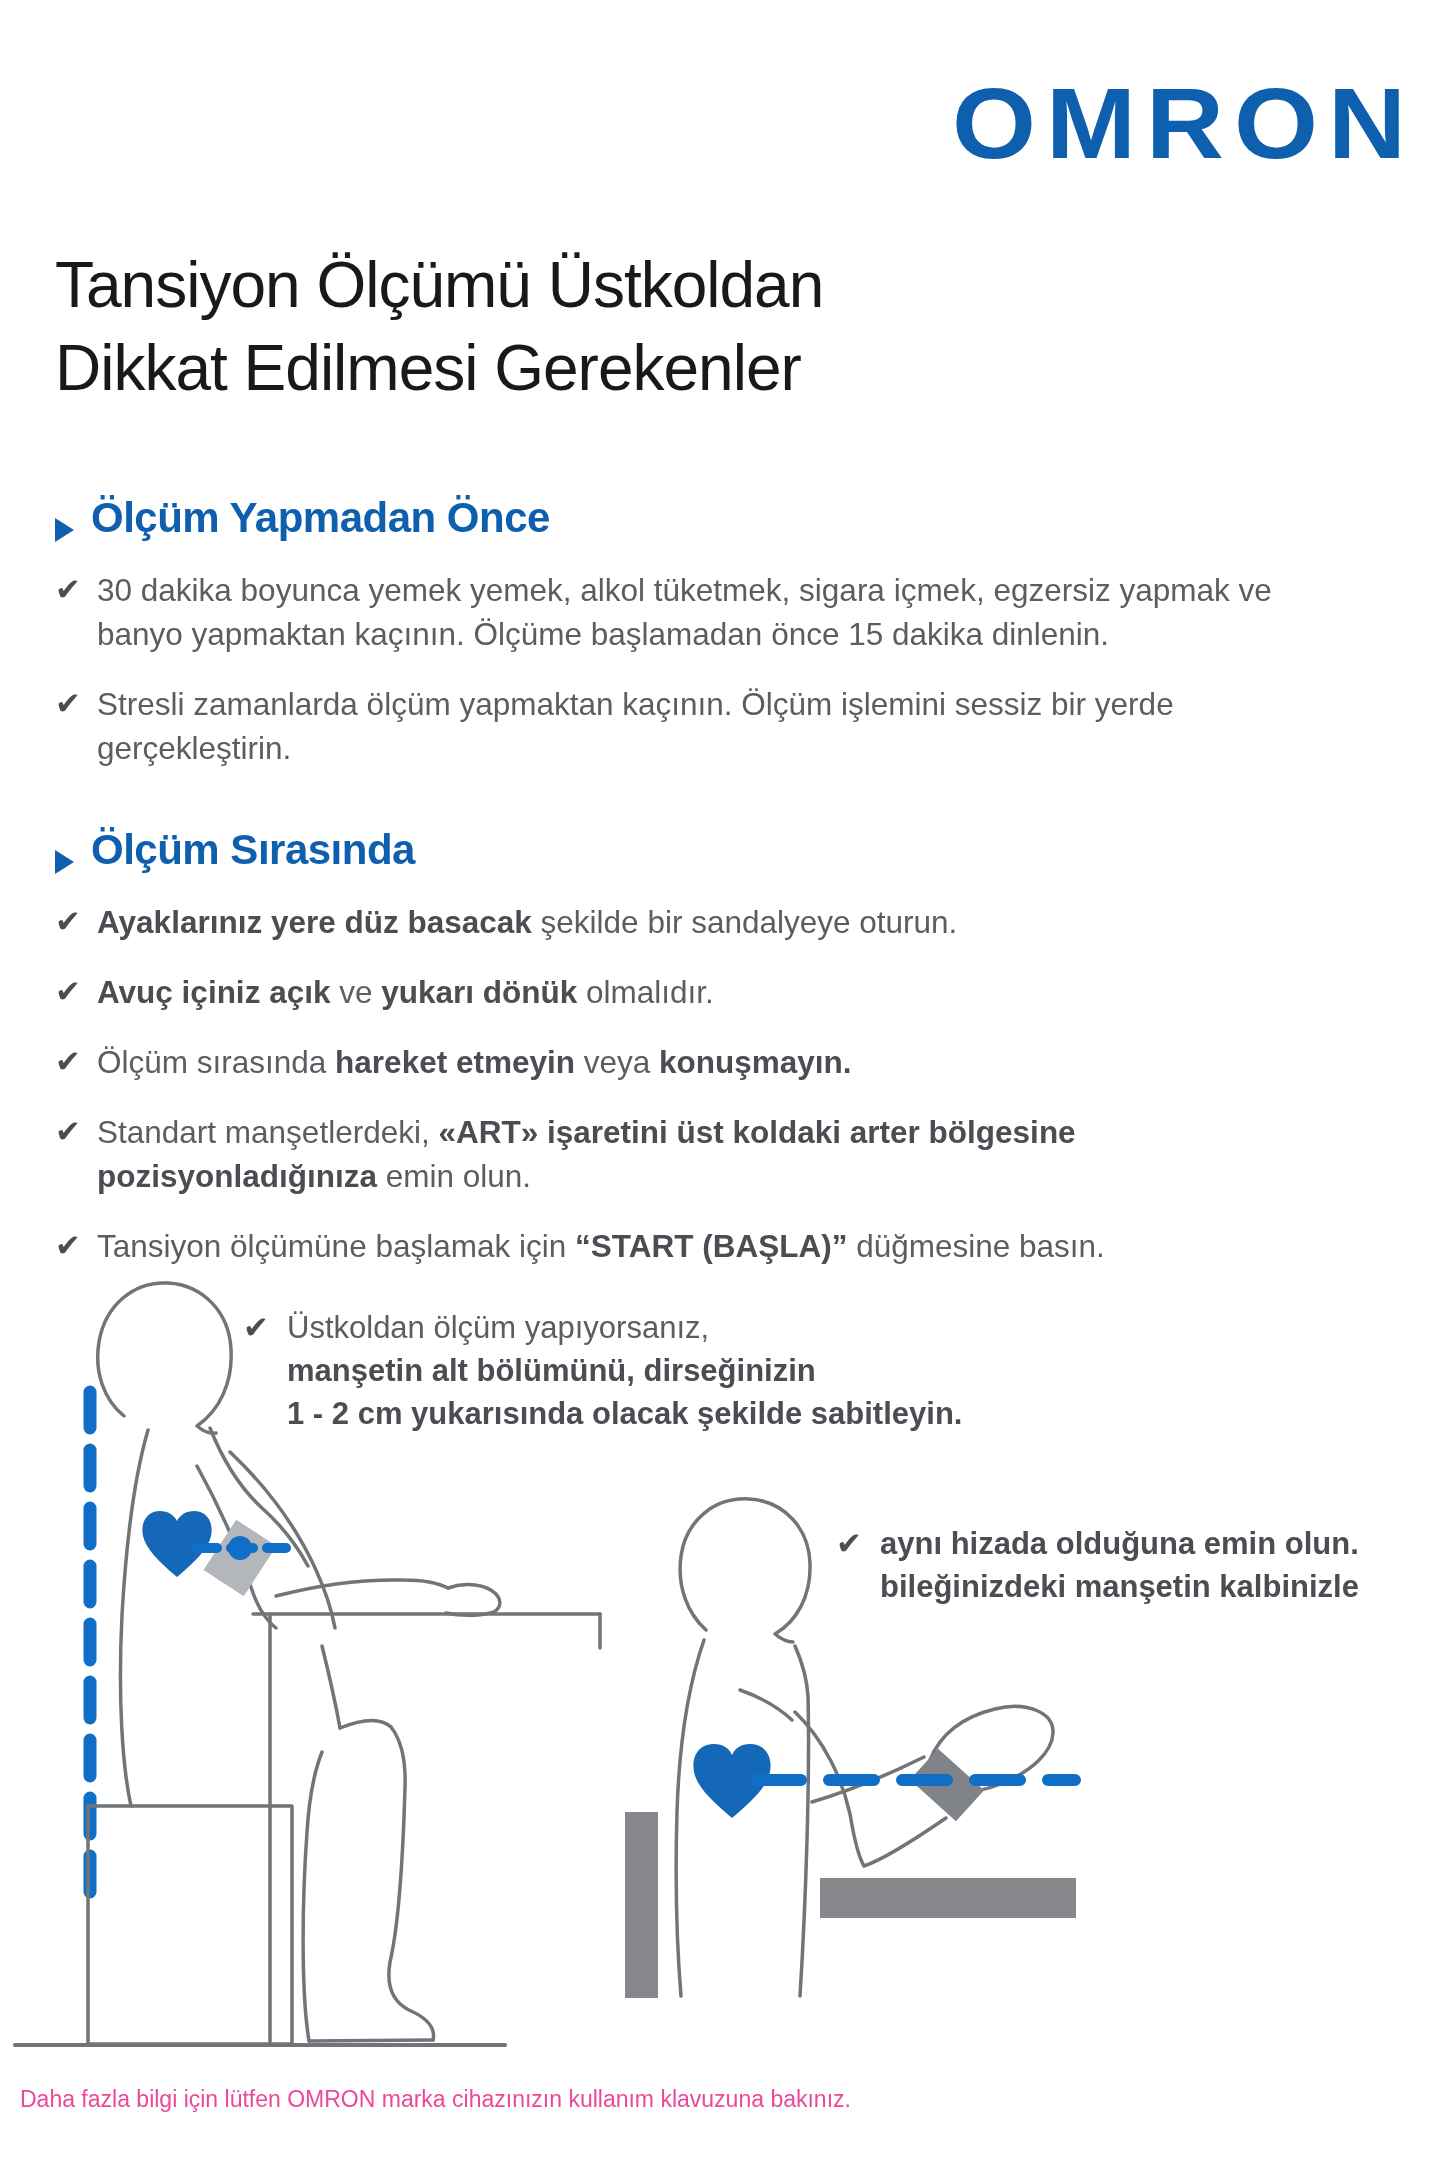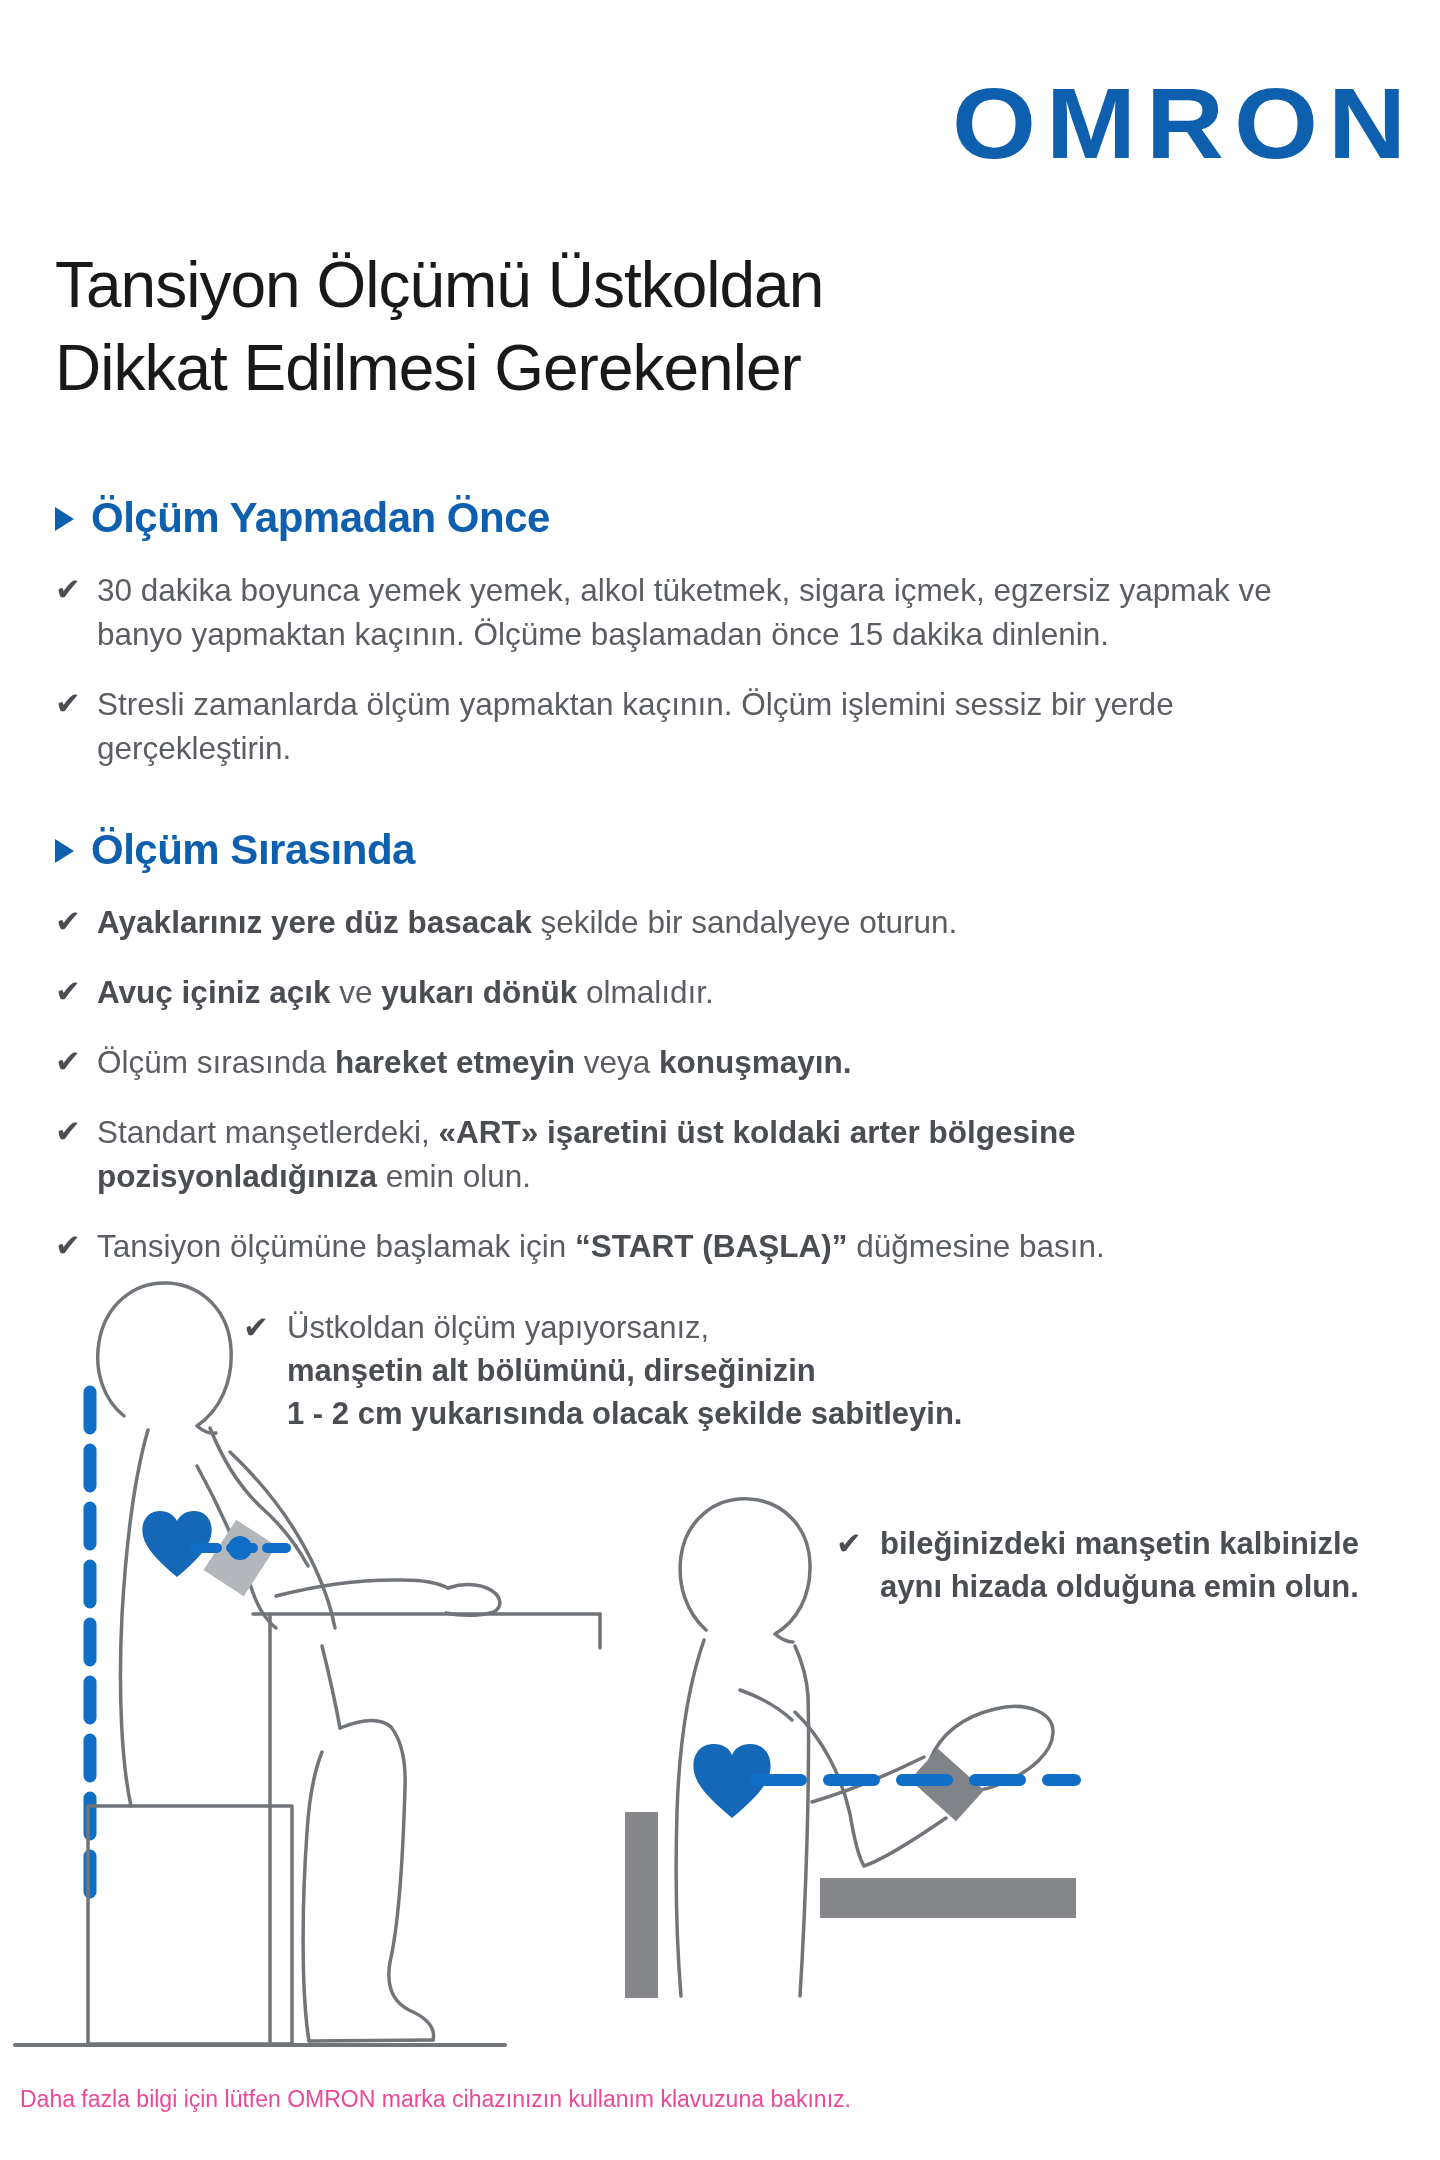--- a/index.html
+++ b/index.html
@@ -21,21 +21,21 @@
 
   .logo{position:absolute;top:74px;right:24px;font-size:108px;font-weight:bold;
         letter-spacing:10px;line-height:1;color:var(--accent);transform:scaleY(.92);transform-origin:top right}
 
   .title{position:absolute;left:55px;top:244px;font-size:64px;font-weight:400;
          line-height:1.3;color:var(--title-color);letter-spacing:-1px}
 
   .sec{position:absolute;left:55px}
   .sec1{top:494px}
   .sec2{top:826px}
-  .sec-head{display:flex;align-items:center}
+  .sec-head{display:flex;align-items:flex-end}
   .tri{width:0;height:0;border-top:12px solid transparent;border-bottom:12px solid transparent;
        border-left:19px solid var(--accent);margin-right:17px;margin-top:2px}
   .sec-head h2{font-size:42px;font-weight:bold;color:var(--accent);letter-spacing:-.5px;line-height:1.15}
 
   .bullets{margin-top:26px;display:flex;flex-direction:column;row-gap:26px;width:1280px}
   .bullet{display:flex;align-items:flex-start}
   .check{flex:none;width:42px;font-size:31px;line-height:44px;color:var(--text-bold);font-weight:bold}
   .btext{font-size:31.5px;line-height:44px;color:var(--text-gray)}
   .btext .b,.ann .b{font-weight:bold;color:var(--text-bold)}
 
@@ -161,21 +161,21 @@
       <div class="ann-lines">
           <div>Üstkoldan ölçüm yapıyorsanız,</div>
           <div class="b">manşetin alt bölümünü, dirseğinizin</div>
           <div class="b">1 - 2 cm yukarısında olacak şekilde sabitleyin.</div>
         </div>
     </div>
 
     <div class="ann ann2">
       <span class="check">✔</span>
       <div class="ann-lines">
+          <div class="b">aynı hizada olduğuna emin olun.</div>
           <div class="b">bileğinizdeki manşetin kalbinizle</div>
-          <div class="b">aynı hizada olduğuna emin olun.</div>
         </div>
     </div>
   </div>
 
   <footer class="footer">Daha fazla bilgi için lütfen OMRON marka cihazınızın kullanım klavuzuna bakınız.</footer>
 
 </div>
 
 </body></html>

